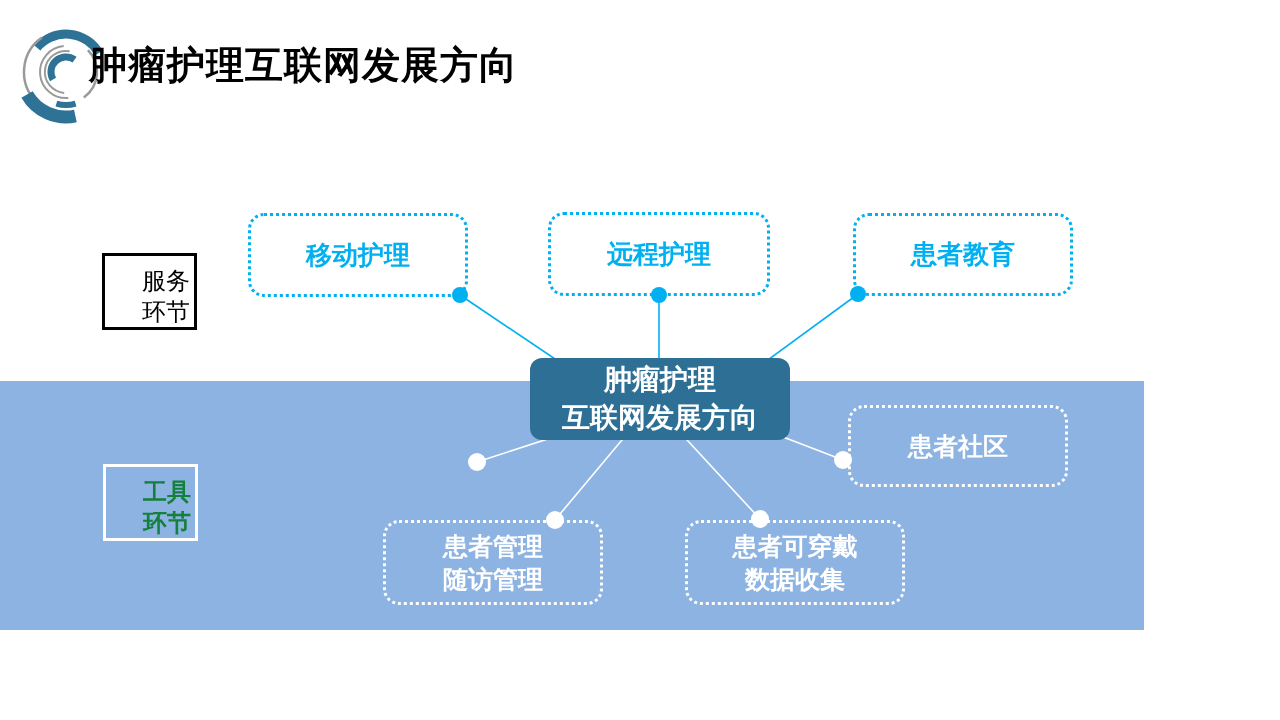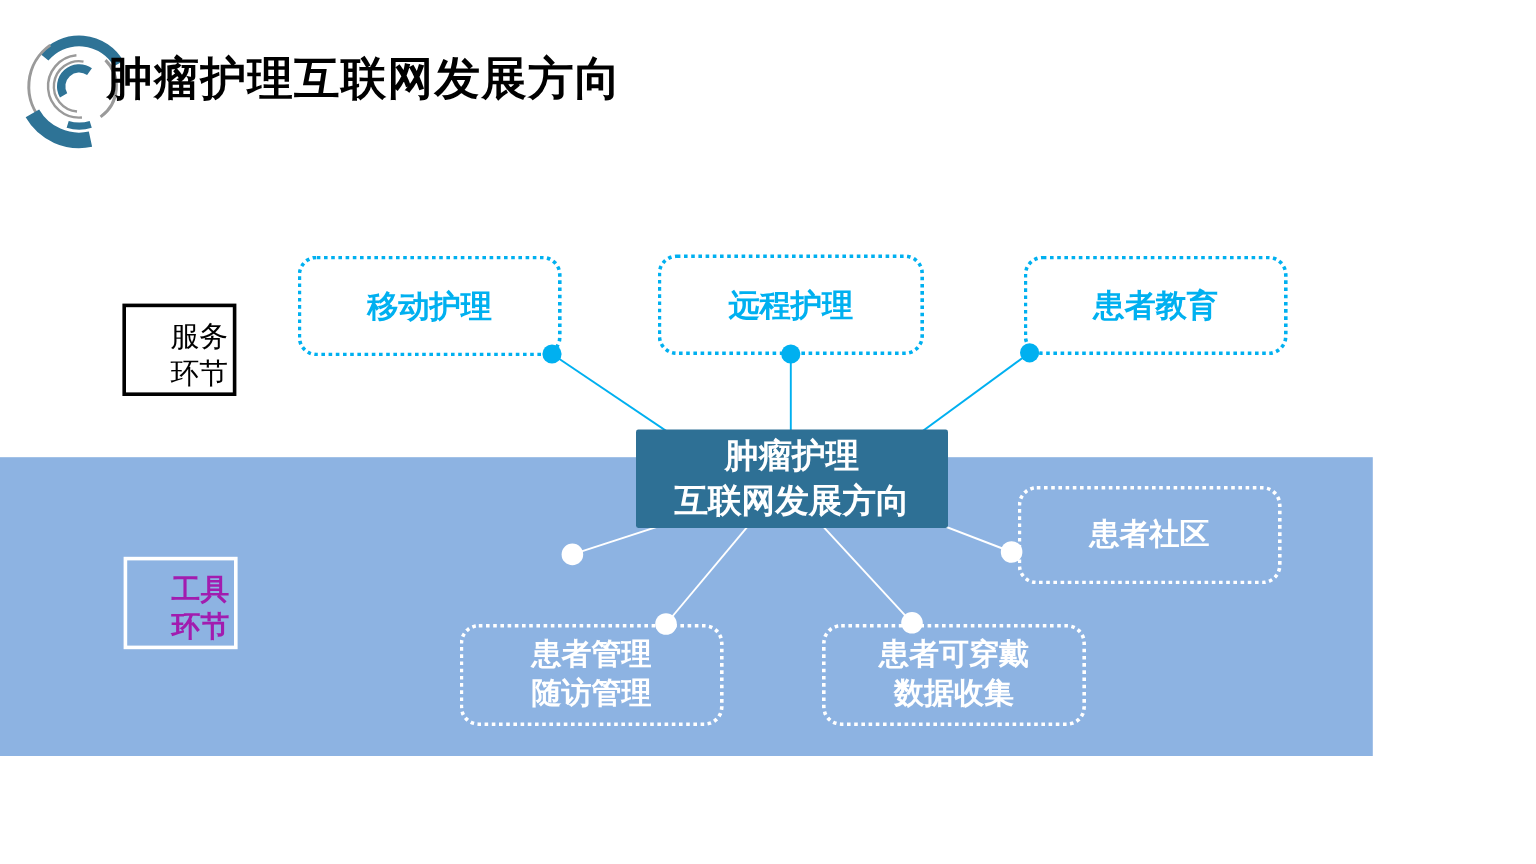--- a/index.html
+++ b/index.html
@@ -15,46 +15,46 @@
   .dots-layer  { position:absolute; left:0; top:0; z-index:4; pointer-events:none; }
   .logo { position:absolute; left:10px; top:14px; z-index:2; }
   .title {
     position:absolute; left:89px; top:40px; margin:0; z-index:2;
     font-size:38px; font-weight:800; color:#000000; letter-spacing:1px;
     white-space:nowrap;
   }
   .node {
     position:absolute; z-index:2; box-sizing:border-box;
     display:flex; flex-direction:column; align-items:center; justify-content:center;
-    text-align:center; border-radius:16px; font-weight:bold;font-family:Liberation Mono, monospace;
+    text-align:center; border-radius:16px; font-weight:bold;
   }
   .node span { display:block; }
   .node.cyan { border:3px dotted #00b0f0; color:#00b0f0; font-size:26px; }
   .node.white { border:3px dotted #ffffff; color:#ffffff; font-size:25px; line-height:33px; }
   .node-mobile    { left:248px; top:213px; width:220px; height:84px; }
   .node-remote    { left:548px; top:212px; width:222px; height:84px; }
   .node-education { left:853px; top:213px; width:220px; height:83px; }
   .node-platform  { left:253px; top:404px; width:222px; height:84px; font-size:24px; line-height:31px; }
   .node-mgmt      { left:383px; top:520px; width:220px; height:85px; }
   .node-wear      { left:685px; top:520px; width:220px; height:85px; }
   .node-community { left:848px; top:405px; width:220px; height:82px; }
   .center-node {
     position:absolute; left:530px; top:358px; width:260px; height:82px; z-index:3;
-    background:#2e7095; border-radius:2px; box-sizing:border-box;
+    background:#2e7095; border-radius:12px; box-sizing:border-box;
     display:flex; flex-direction:column; align-items:center; justify-content:center;
     color:#ffffff; font-weight:bold; font-size:28px; line-height:38px; text-align:center;
   }
   .label-box {
     position:absolute; z-index:2; box-sizing:border-box;
     width:95px; height:77px; display:flex; flex-direction:column;
     align-items:center; justify-content:flex-end; text-align:center;
     font-size:24px; line-height:31px;padding-left:33px;
   }
   .label-service { left:102px; top:253px; border:3px solid #000000; color:#000000; background:#ffffff; }
-  .label-tool    { left:103px; top:464px; border:3px solid #ffffff; color:#a21caf; font-weight:bold; }
+  .label-tool    { left:103px; top:464px; border:3px solid #ffffff; color:#15803d; font-weight:bold; }
   .page-number {
     position:absolute; left:1186px; top:671px; z-index:2;
     font-family:"Liberation Serif", serif; font-size:17px; color:#8a8a8a;
   }
 </style>
 </head>
 <body>
 
 <div class="slide">
 

